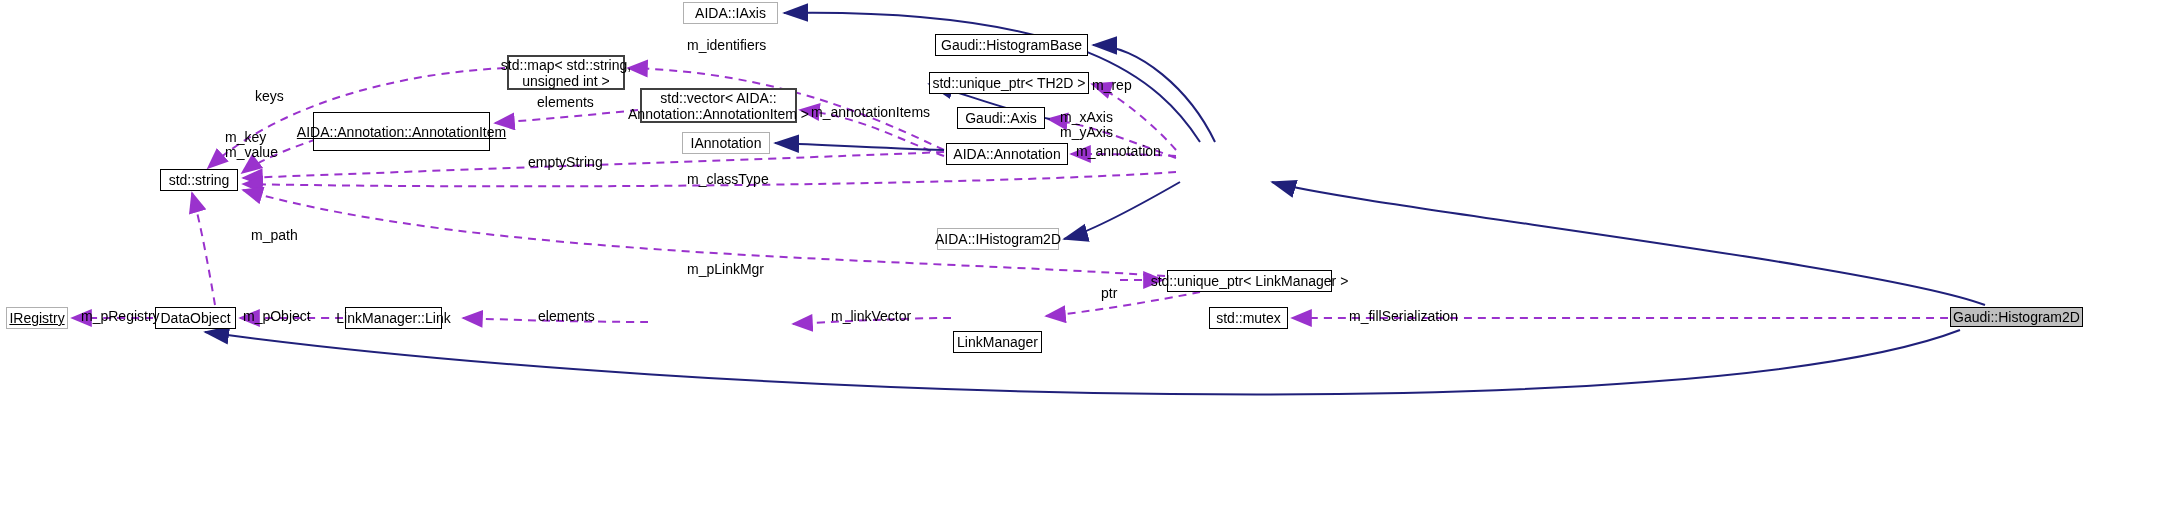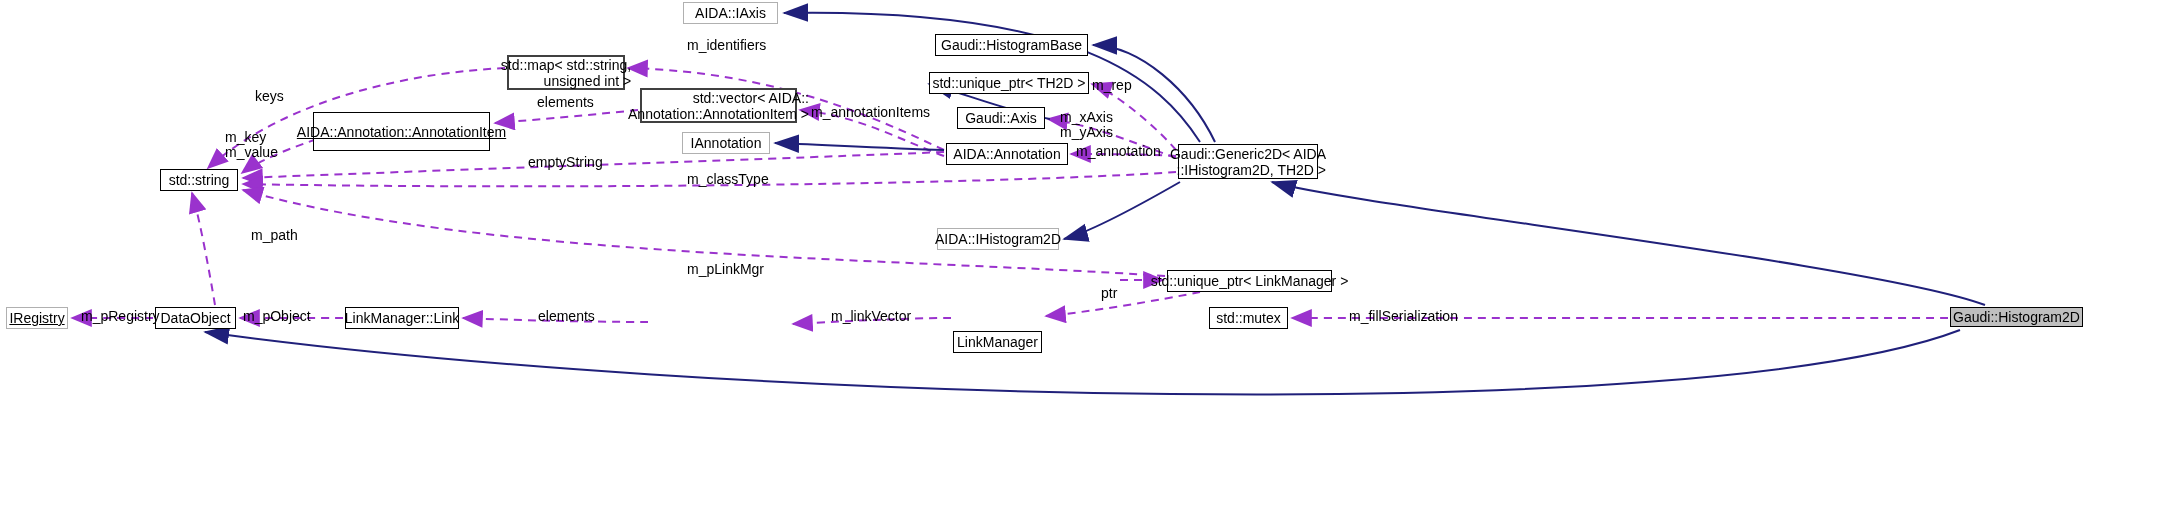--- a/index.html
+++ b/index.html
@@ -22,21 +22,21 @@
     width: 2175px;
     height: 516px;
     pointer-events: none;
   }
   .node {
     position: absolute;
     box-sizing: border-box;
     display: flex;
     align-items: center;
     justify-content: center;
-    text-align: right;
+    text-align: center;
     font-size: 14px;
     line-height: 16px;
     color: #000000;
     background: #ffffff;
     white-space: pre;
     padding: 2px 6px;
     z-index: 5;
   }
   
   .node.cls {
@@ -159,34 +159,32 @@
 Annotation::AnnotationItem &gt;</div>
 
   <div class="node cls" style="left:313px;top:112px;width:177px;height:39px;text-decoration:underline;">AIDA::Annotation::AnnotationItem</div>
 
   <div class="node cls" style="left:957px;top:107px;width:88px;height:22px;">Gaudi::Axis</div>
 
   <div class="node iface" style="left:682px;top:132px;width:88px;height:22px;">IAnnotation</div>
 
   <div class="node cls" style="left:946px;top:143px;width:122px;height:22px;">AIDA::Annotation</div>
 
-  <div class="node cls" style="left:1178px;top:144px;width:140px;height:35px;">Gaudi::Generic2D&lt; AIDA
-::IHistogram2D, TH2D &gt;</div>
 
   <div class="node cls" style="left:160px;top:169px;width:78px;height:22px;">std::string</div>
 
   <div class="node iface" style="left:937px;top:228px;width:122px;height:22px;">AIDA::IHistogram2D</div>
 
   <div class="node cls" style="left:1167px;top:270px;width:165px;height:22px;">std::unique_ptr&lt; LinkManager &gt;</div>
 
   <div class="node iface" style="left:6px;top:307px;width:62px;height:22px;text-decoration:underline;">IRegistry</div>
 
   <div class="node cls" style="left:155px;top:307px;width:81px;height:22px;">DataObject</div>
 
-  <div class="node cls" style="left:345px;top:307px;width:114px;height:22px;">LinkManager::Link</div>
+  <div class="node cls" style="left:345px;top:307px;width:97px;height:22px;">LinkManager::Link</div>
 
   <div class="node cls" style="left:953px;top:307px;width:89px;height:22px;margin-top:24px;">LinkManager</div>
 
   <div class="node cls" style="left:1209px;top:307px;width:79px;height:22px;">std::mutex</div>
 
   <div class="node focus" style="left:1950px;top:307px;width:133px;height:20px;">Gaudi::Histogram2D</div>
 
 
   <div class="edge-label" style="left:687px;top:38px;">m_identifiers</div>
   <div class="edge-label" style="left:1092px;top:78px;">m_rep</div>

